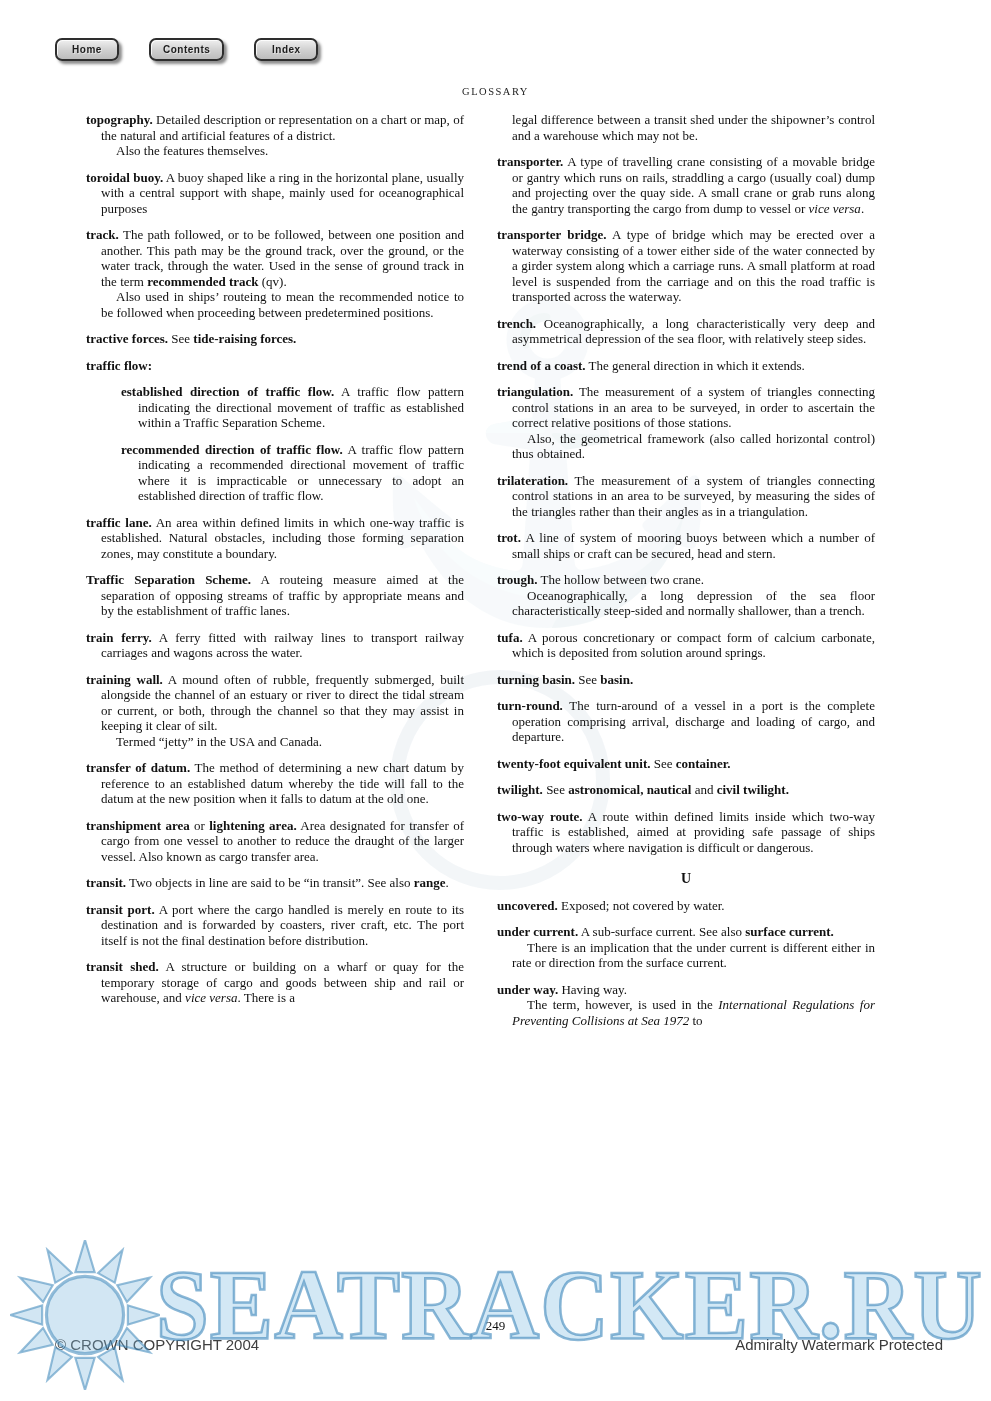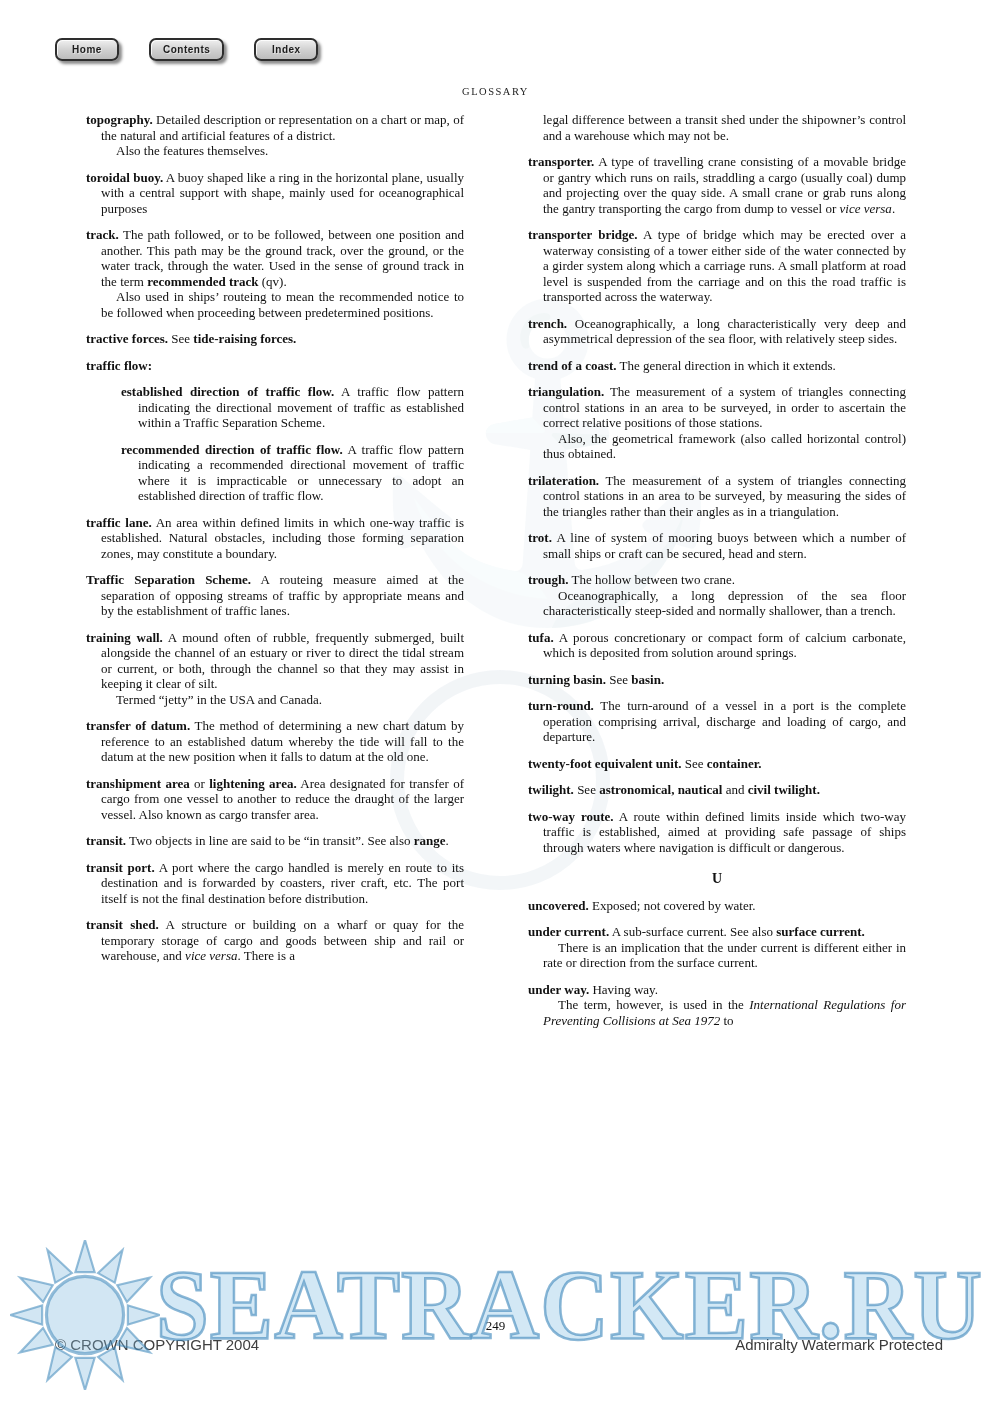--- a/index.html
+++ b/index.html
@@ -24,21 +24,21 @@
 
   
   .glossary-title {
     position:absolute; top:86px; left:0; width:100%;
     text-align:center; font-size:10.5px; letter-spacing:1.5px; color:#222;
   }
 
   
   .content {
     position:absolute; top:112px; left:86px; width:821px;
-    display:flex; gap:64px;
+    display:flex; gap:33px;
   }
   .col { width:378px; font-size:13px; line-height:15.5px; }
 
   .entry { padding-left:15px; margin-bottom:11px; text-align:justify; }
   .entry p.first { text-indent:-15px; }
   .entry p.flush { text-indent:0; }
   .entry p.cont  { text-indent:15px; }
 
   .subentry { padding-left:52px; margin-bottom:11px; text-align:justify; }
   .subentry p.first { text-indent:-17px; }
@@ -128,20 +128,23 @@
         <p class="first"><span class="b">established direction of traffic flow.</span><span> A traffic flow pattern indicating the directional movement of traffic as established within a Traffic Separation Scheme.</span></p>
       </div>
       <div class="subentry">
         <p class="first"><span class="b">recommended direction of traffic flow.</span><span> A traffic flow pattern indicating a recommended directional movement of traffic where it is impracticable or unnecessary to adopt an established direction of traffic flow.</span></p>
       </div>
       <div class="entry">
         <p class="first"><span class="b">traffic lane.</span><span> An area within defined limits in which one-way traffic is established. Natural obstacles, including those forming separation zones, may constitute a boundary.</span></p>
       </div>
       <div class="entry">
         <p class="first"><span class="b">Traffic Separation Scheme.</span><span> A routeing measure aimed at the separation of opposing streams of traffic by appropriate means and by the establishment of traffic lanes.</span></p>
+      </div>
+      <div class="entry">
+        <p class="first"><span class="b">train ferry.</span><span> A ferry fitted with railway lines to transport railway carriages and wagons across the water.</span></p>
       </div>
       <div class="entry">
         <p class="first"><span class="b">training wall.</span><span> A mound often of rubble, frequently submerged, built alongside the channel of an estuary or river to direct the tidal stream or current, or both, through the channel so that they may assist in keeping it clear of silt.</span></p>
         <p class="cont"><span>Termed “jetty” in the USA and Canada.</span></p>
       </div>
       <div class="entry">
         <p class="first"><span class="b">transfer of datum.</span><span> The method of determining a new chart datum by reference to an established datum whereby the tide will fall to the datum at the new position when it falls to datum at the old one.</span></p>
       </div>
       <div class="entry">
         <p class="first"><span class="b">transhipment area</span><span> or </span><span class="b">lightening area.</span><span> Area designated for transfer of cargo from one vessel to another to reduce the draught of the larger vessel. Also known as cargo transfer area.</span></p>

